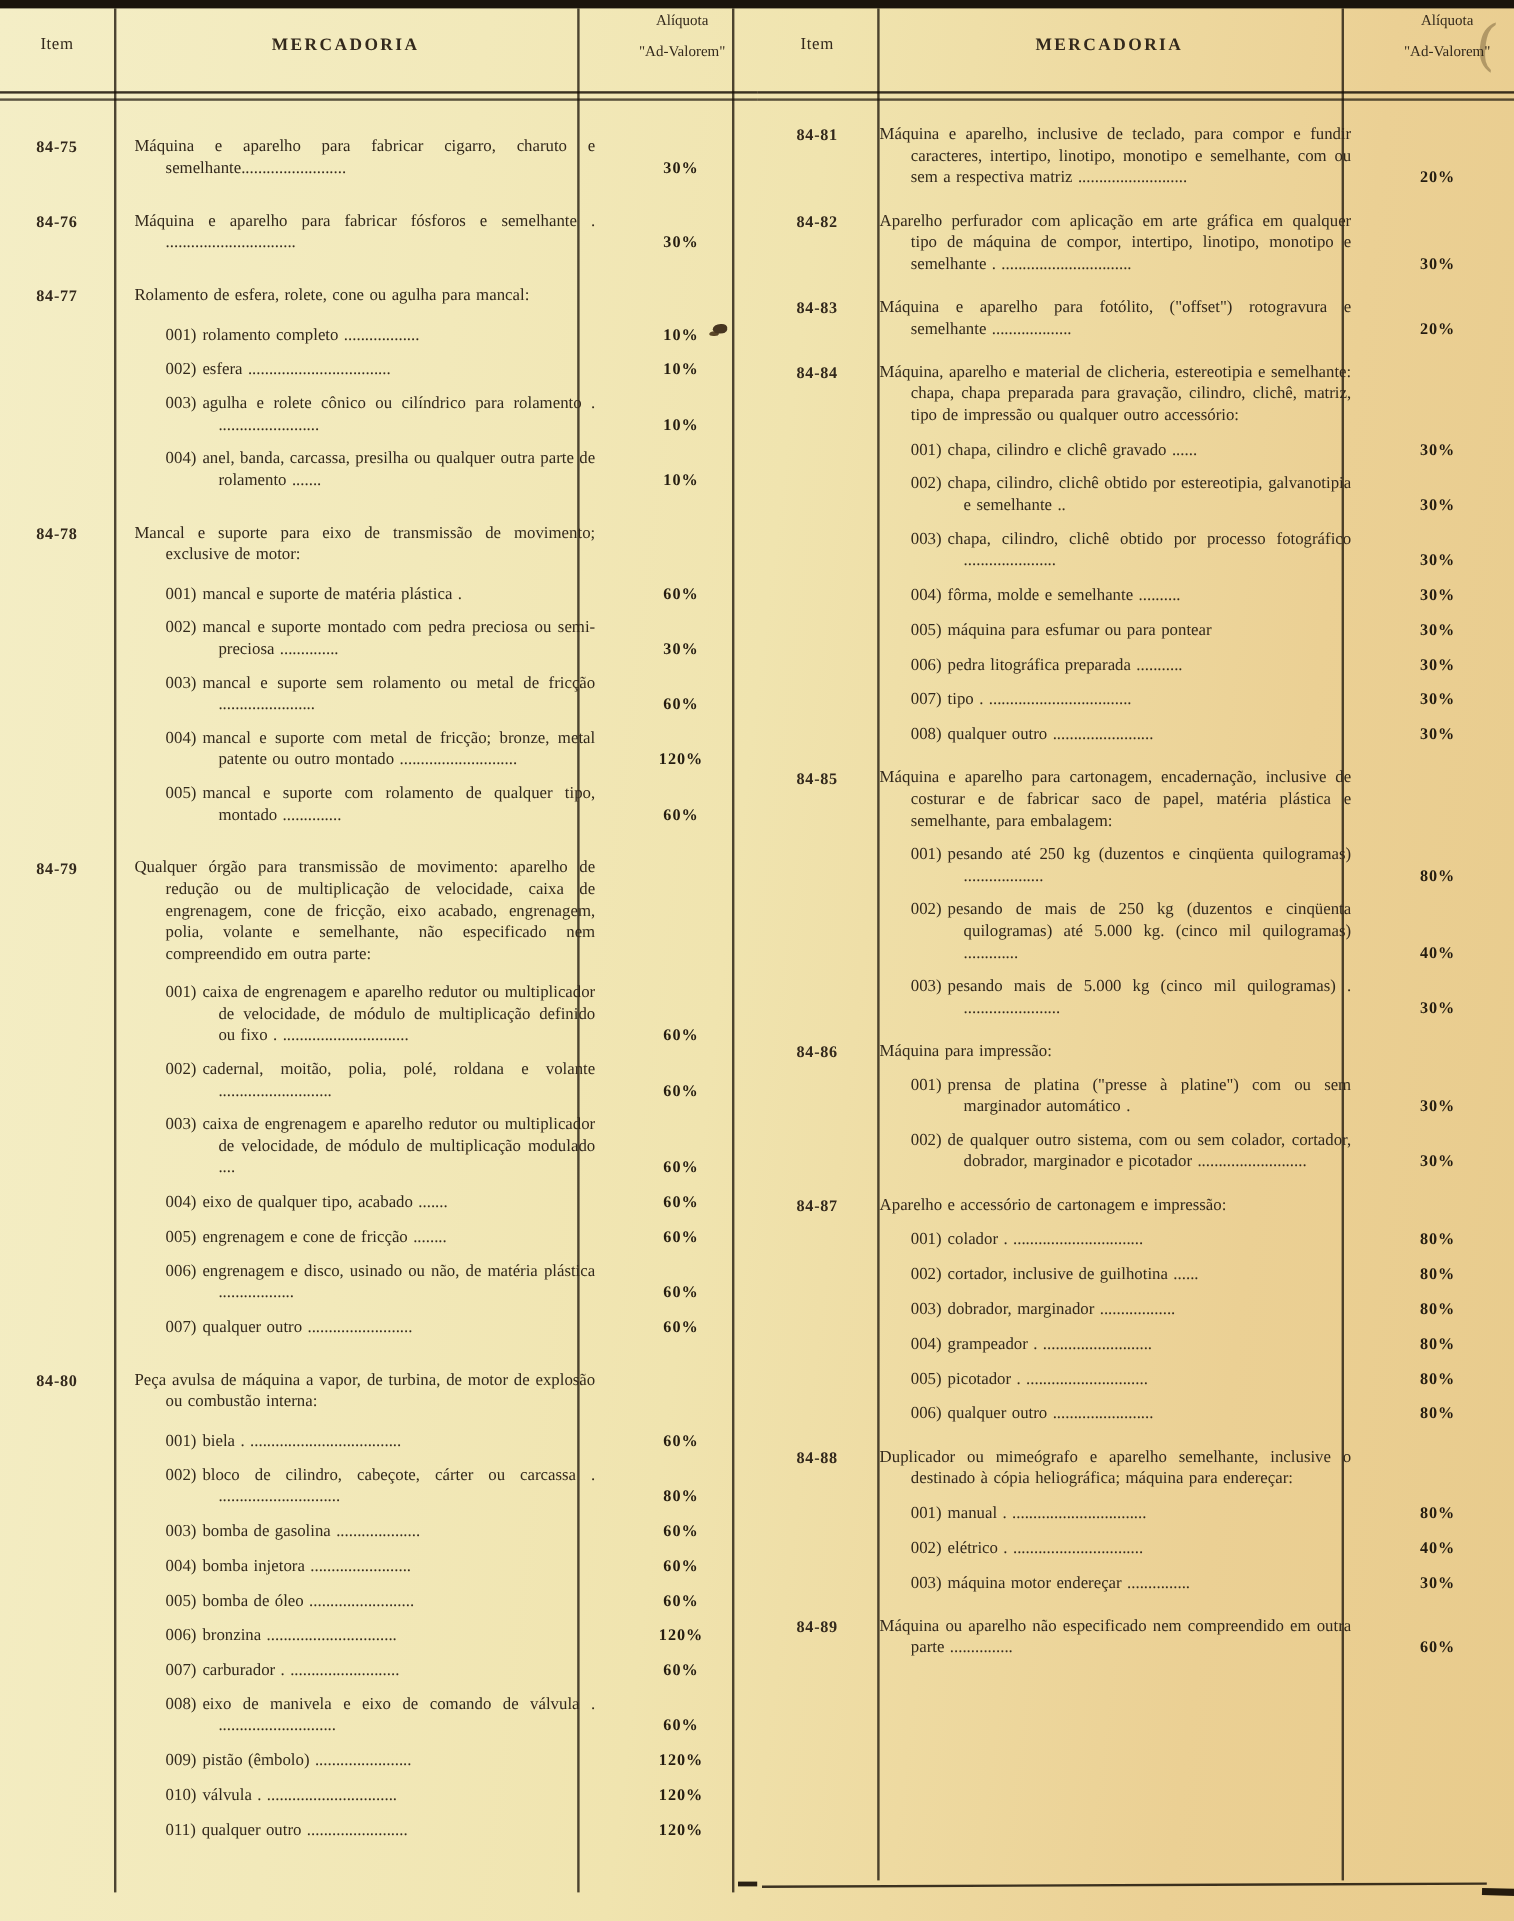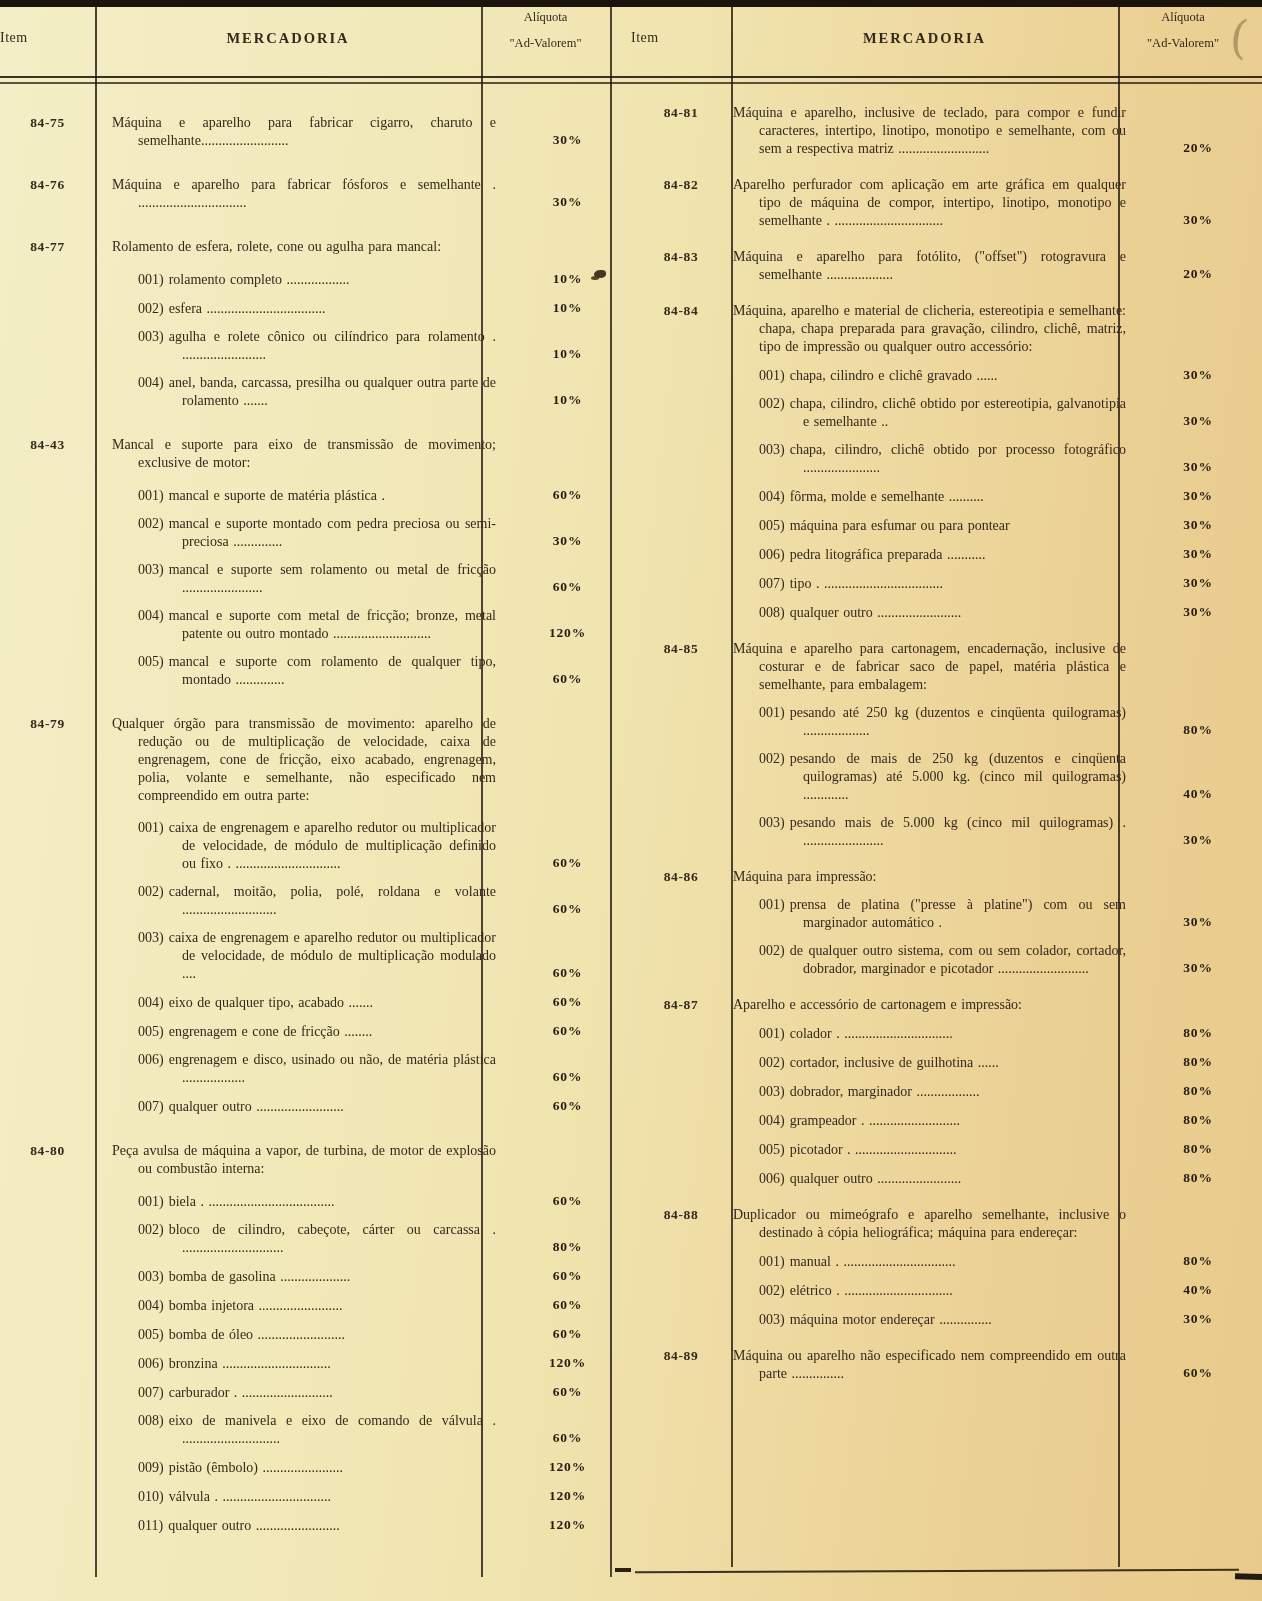--- a/index.html
+++ b/index.html
@@ -20,27 +20,27 @@
   .t0{left:0;width:631px;}
   .t1{left:631px;width:631px;}
   .vrule{position:absolute;top:7px;width:2px;background:rgba(30,22,10,.78);}
   .t0 .vr-a{left:95px;height:1570px;}
   .t0 .vr-b{left:481px;height:1570px;}
   .t0 .vr-c{left:610px;height:1570px;}
   .t1 .vr-a{left:100px;height:1560px;}
   .t1 .vr-b{left:487px;height:1560px;}
 
   .thead{position:relative;height:78px;}
-  .h-item{position:absolute;top:30px;text-align:left;font-size:14px;letter-spacing:.5px;}
+  .h-item{position:absolute;top:30px;text-align:center;font-size:14px;letter-spacing:.5px;}
   .t0 .h-item{left:0;width:95px;}
   .t1 .h-item{left:0;width:100px;}
   .h-merc{position:absolute;top:30px;text-align:center;font-weight:700;letter-spacing:2px;font-size:14.5px;}
   .t0 .h-merc{left:95px;width:386px;}
   .t1 .h-merc{left:100px;width:387px;}
-  .h-aliq{position:absolute;top:10px;text-align:center;font-size:12.5px;line-height:15px;}
+  .h-aliq{position:absolute;top:10px;text-align:center;font-size:12.5px;line-height:15px;padding-left:23px;}
   .t0 .h-aliq{left:481px;width:129px;}
   .t1 .h-aliq{left:487px;width:130px;}
   .h-aliq .l2{margin-top:11px;}
   .hdrule{position:absolute;top:76px;left:0;width:100%;height:4px;
     border-top:2px solid rgba(25,18,8,.85);border-bottom:2px solid rgba(25,18,8,.7);}
 
   .entries{position:relative;}
   .t0 .entries{padding-top:36px;}
   .t1 .entries{padding-top:26px;}
 
@@ -139,21 +139,21 @@
             </div>
             <div class="row sub">
               <div class="stxt"><span class="code">004)</span><span>anel, banda, carcassa, presilha ou qualquer outra parte de rolamento .......</span></div>
               <div class="rate">10%</div>
             </div>
           </div>
     </div>
   </div>
 
   <div class="entry">
-    <div class="num">84-43</div>
+    <div class="num">84-78</div>
     <div class="ebody">
       <div class="row main">
         <div class="mtxt">Mancal e suporte para eixo de transmissão de movimento; exclusive de motor:</div>
         <div class="rate"></div>
       </div>
       <div class="subs">
             <div class="row sub">
               <div class="stxt"><span class="code">001)</span><span>mancal e suporte de matéria plástica .</span></div>
               <div class="rate">60%</div>
             </div>

